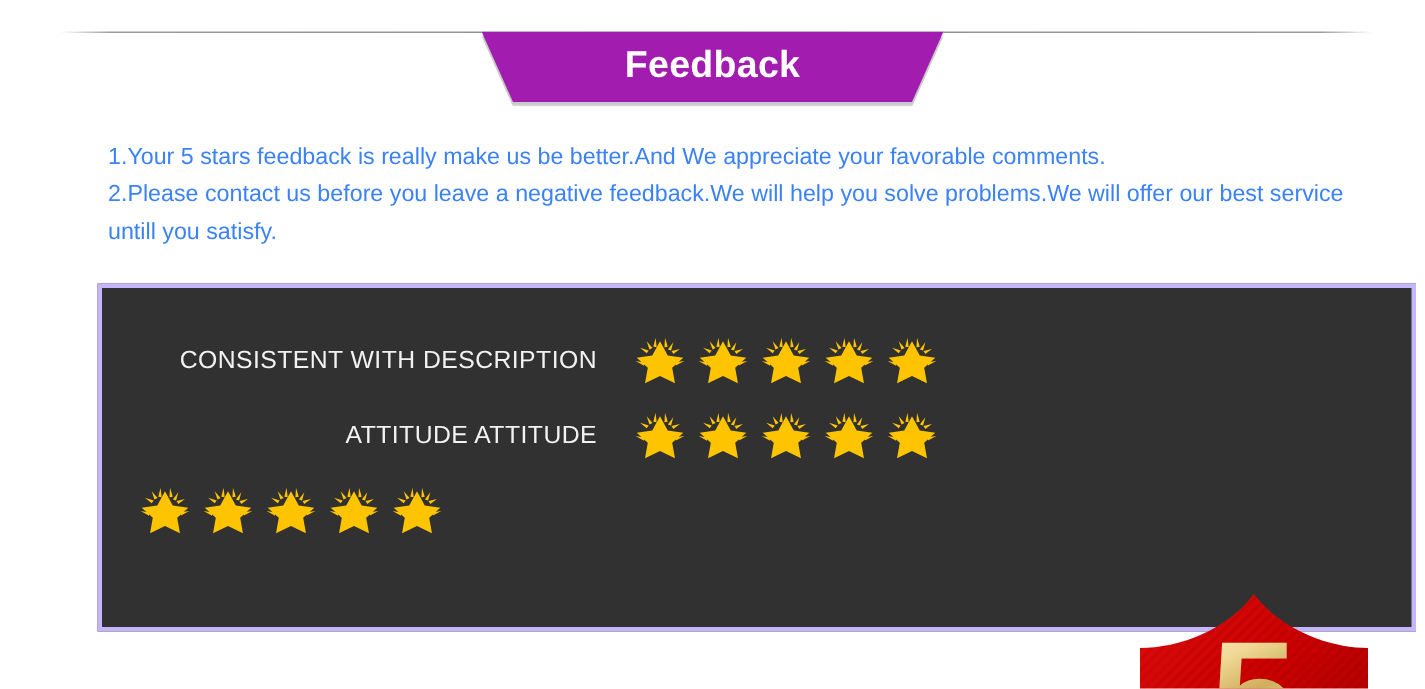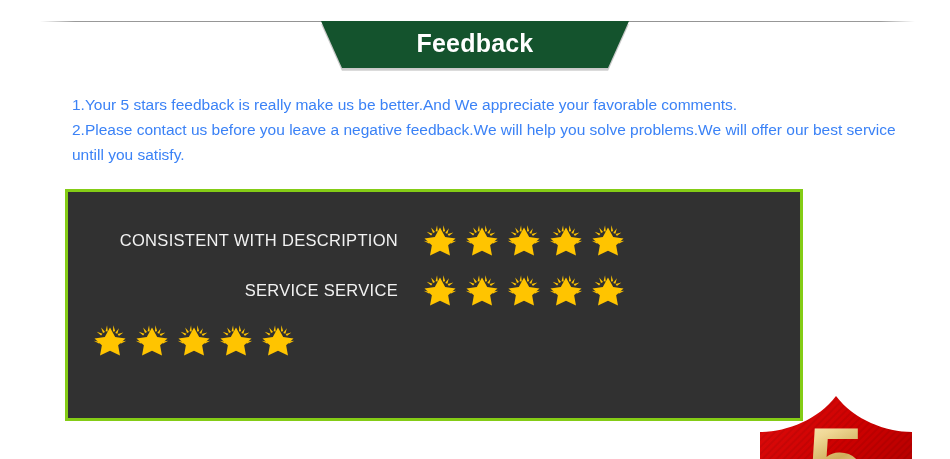--- a/index.html
+++ b/index.html
@@ -11,21 +11,21 @@
   .page{position:absolute;left:0;top:0;width:950px;height:459px;}
 
   
   .header{position:absolute;left:0;top:0;width:950px;height:80px;}
   .header-rule{
     position:absolute;left:40px;top:21px;width:875px;height:1px;
     background:linear-gradient(to right,#ffffff 0%,#9a9a9a 4%,#8e8e8e 50%,#9a9a9a 96%,#ffffff 100%);
   }
   .banner{
     position:absolute;left:300px;top:21px;width:350px;height:47px;
-    background:#14532d;
+    background:#a21caf;
     clip-path:polygon(21px 0, 329px 0, 308px 47px, 42px 47px);
     display:flex;align-items:center;justify-content:center;
   }
   .banner-shadow{
     position:absolute;left:300px;top:24px;width:350px;height:47px;
     background:#c9c9c9;
     clip-path:polygon(21px 0, 329px 0, 308px 47px, 42px 47px);
     filter:blur(1px);
   }
   .banner-title{
@@ -35,22 +35,22 @@
 
   
   .notes{position:absolute;left:72px;top:92px;width:830px;}
   .note-line{
     color:#3b82f6;font-size:15.5px;line-height:25px;white-space:nowrap;
   }
   .note-line.wrap{white-space:normal;}
 
   
   .panel{
-    position:absolute;left:65px;top:189px;width:738px;height:232px;
-    background:#313131;border:3px solid #84cc16;box-sizing:border-box;
+    position:absolute;left:65px;top:189px;width:879px;height:232px;
+    background:#313131;border:3px solid #c4b5fd;box-sizing:border-box;
   }
 
   .rows{position:absolute;left:0;top:24px;width:565px;}
   .rating-row{
     display:flex;align-items:center;height:48px;margin-bottom:2px;
   }
   .rating-label{
     width:330px;text-align:right;color:#f2f2f2;
     font-size:16.5px;letter-spacing:.3px;white-space:nowrap;
     padding-right:0;
@@ -153,21 +153,21 @@
               <path d="M36 7 l-2 7.5 l-2.9-1 z"></path>
                 <path d="M42 13 l-6 4.5 l-1.6-2.6 z"></path>
               <path d="M2 24 l8 1.2 l-.4 3 z"></path>
                 <path d="M46 24 l-8 1 l.4 3 z"></path>
             </g>
           </svg>
         </div>
       </div>
 
       <div class="rating-row">
-        <div class="rating-label">SERVICE SERVICE</div>
+        <div class="rating-label">ATTITUDE ATTITUDE</div>
         <div class="stars">
           <svg class="star" viewBox="0 0 48 46">
             <g fill="#ffc400">
               <path d="M24 6 L31 19 L45 21 L35 30 L37.5 44 L24 37.5 L10.5 44 L13 30 L3 21 L17 19 Z"></path>
               <path d="M20 3 l-2 8 l3 .6 z"></path>
                 <path d="M12 6 l2.5 7.5 l2.8-1.3 z"></path>
               <path d="M6 12 l6 5 l1.8-2.6 z"></path>
                 <path d="M28.5 3 l2.5 8 l-3 .4 z"></path>
               <path d="M36 7 l-2 7.5 l-2.9-1 z"></path>
                 <path d="M42 13 l-6 4.5 l-1.6-2.6 z"></path>

